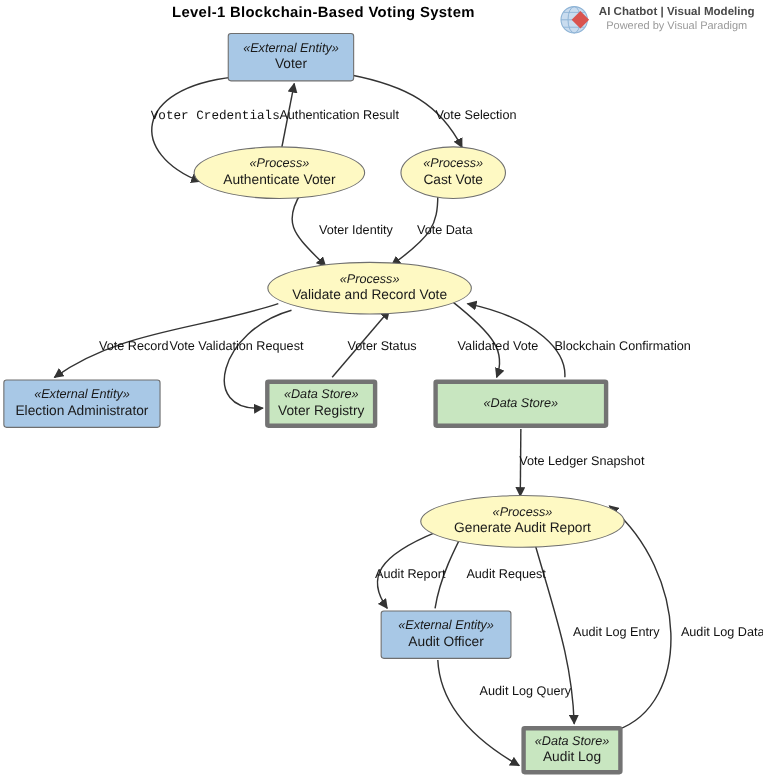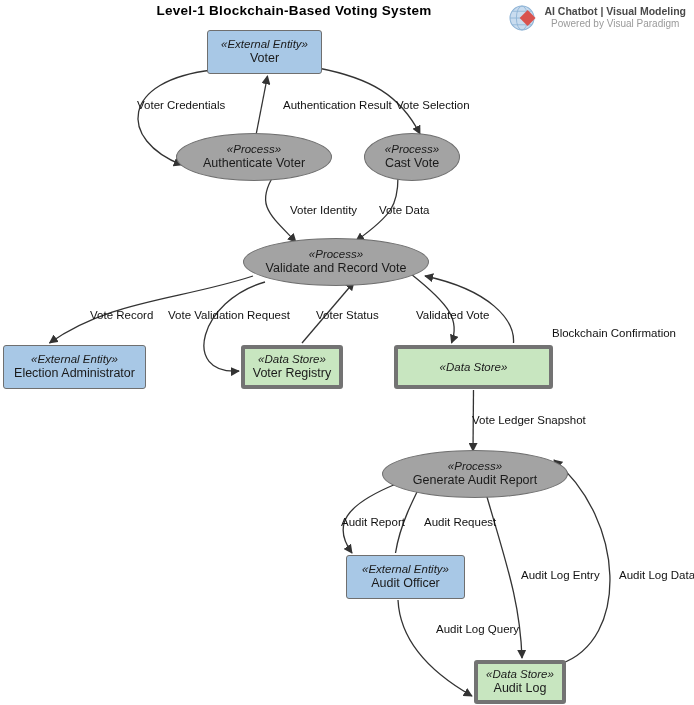--- a/index.html
+++ b/index.html
@@ -88,21 +88,21 @@
     background: #a8c8e6;
     border: 1px solid #6f6f6f;
     border-radius: 3px;
   }
   .node.store {
     background: #c8e6c0;
     border: 4px solid #737373;
     border-radius: 3px;
   }
   .node.process {
-    background: #a3a3a3;
+    background: #fef9c3;
     border: 1px solid #6f6f6f;
     border-radius: 50%;
   }
   
   .edge-label {
     position: absolute;
     font-size: 11.5px;
     color: #111111;
     white-space: nowrap;
     line-height: 1;
@@ -189,29 +189,29 @@
     <div class="node entity" style="left: 346px; top: 555px; width: 119px; height: 44px;">
       <div class="stereotype">«External Entity»</div>
       <div class="nodename">Audit Officer</div>
     </div>
     <div class="node store" style="left: 474px; top: 660px; width: 92px; height: 44px;">
       <div class="stereotype">«Data Store»</div>
       <div class="nodename">Audit Log</div>
     </div>
   </div>
 <div id="label-layer">
-    <div class="edge-label" style="left: 137px; top: 100px;">Voter Credentials</div>
-    <div class="edge-label" style="left: 271px; top: 100px; padding-left: 12px;">Authentication Result</div>
+    <div class="edge-label" style="left: 137px; top: 100px; font-family: Liberation Mono, monospace;">Voter Credentials</div>
+    <div class="edge-label" style="left: 254px; top: 100px;">Authentication Result</div>
     <div class="edge-label" style="left: 396px; top: 100px;">Vote Selection</div>
     <div class="edge-label" style="left: 290px; top: 205px;">Voter Identity</div>
     <div class="edge-label" style="left: 379px; top: 205px;">Vote Data</div>
     <div class="edge-label" style="left: 90px; top: 310px;">Vote Record</div>
-    <div class="edge-label" style="left: 168px; top: 310px;">Vote Validation Request</div>
+    <div class="edge-label" style="left: 154px; top: 310px;">Vote Validation Request</div>
     <div class="edge-label" style="left: 316px; top: 310px;">Voter Status</div>
     <div class="edge-label" style="left: 416px; top: 310px;">Validated Vote</div>
-    <div class="edge-label" style="left: 504px; top: 328px; padding-left: 48px;">Blockchain Confirmation</div>
+    <div class="edge-label" style="left: 504px; top: 310px;">Blockchain Confirmation</div>
     <div class="edge-label" style="left: 472px; top: 415px;">Vote Ledger Snapshot</div>
     <div class="edge-label" style="left: 341px; top: 517px;">Audit Report</div>
     <div class="edge-label" style="left: 424px; top: 517px;">Audit Request</div>
     <div class="edge-label" style="left: 521px; top: 570px;">Audit Log Entry</div>
     <div class="edge-label" style="left: 619px; top: 570px;">Audit Log Data</div>
     <div class="edge-label" style="left: 436px; top: 624px;">Audit Log Query</div>
   </div>
 
 </body></html>

